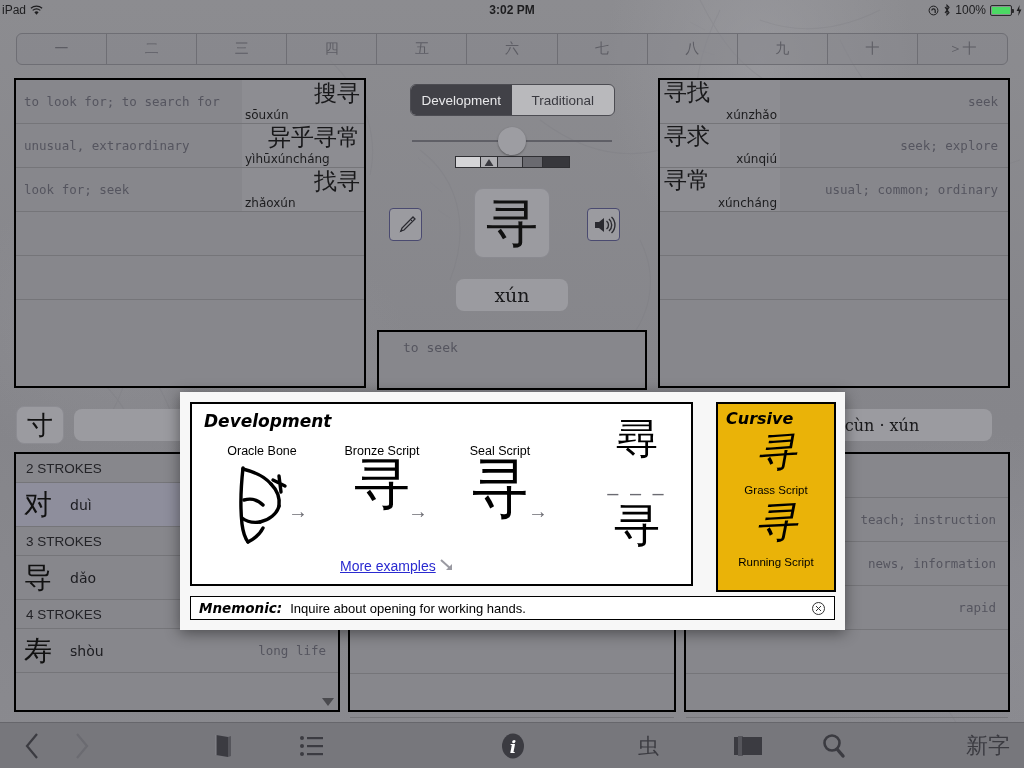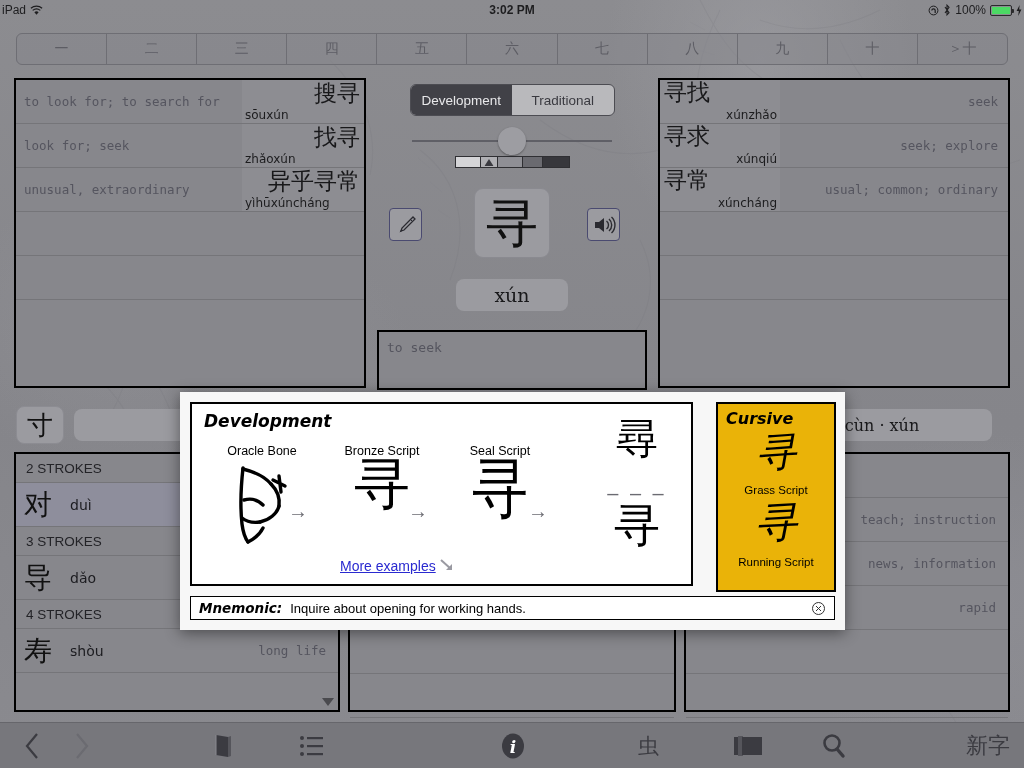--- a/index.html
+++ b/index.html
@@ -192,21 +192,21 @@
     background: #9b9ba0; border-radius: 8px;
     display: flex; align-items: center; justify-content: center;
     font-family: "DejaVu Serif", serif;
     font-size: 19px; color: #18181a;
   }
 
   #meaning-box {
     position: absolute; left: 377px; top: 330px; width: 270px; height: 60px;
     z-index: 3;
     background: #87878c; border: 2px solid #000;
-    padding: 8px 8px;
+    padding: 8px 24px;
     font-family: "DejaVu Sans Mono", monospace;
     font-size: 13px; color: #55555f;
   }
 
   
   #radical-bar {
     position: absolute; left: 16px; top: 404px; width: 976px; height: 42px;
     z-index: 2; display: flex; align-items: center; gap: 10px;
   }
   #radical-tile {
@@ -440,31 +440,31 @@
 
 <div class="panel" id="left-words">
   <div class="row">
     <div class="def">to look for; to search for</div>
     <div class="han">
       <div class="chars">搜寻</div>
       <div class="pin">sōuxún</div>
     </div>
   </div>
   <div class="row">
+    <div class="def">unusual, extraordinary</div>
+    <div class="han">
+      <div class="chars">异乎寻常</div>
+      <div class="pin">yìhūxúncháng</div>
+    </div>
+  </div>
+  <div class="row">
     <div class="def">look for; seek</div>
     <div class="han">
       <div class="chars">找寻</div>
       <div class="pin">zhǎoxún</div>
-    </div>
-  </div>
-  <div class="row">
-    <div class="def">unusual, extraordinary</div>
-    <div class="han">
-      <div class="chars">异乎寻常</div>
-      <div class="pin">yìhūxúncháng</div>
     </div>
   </div>
   <div class="row"></div>
   <div class="row"></div>
   <div class="row"></div>
 </div>
 
 <div class="panel" id="right-words">
   <div class="row">
     <div class="han">

